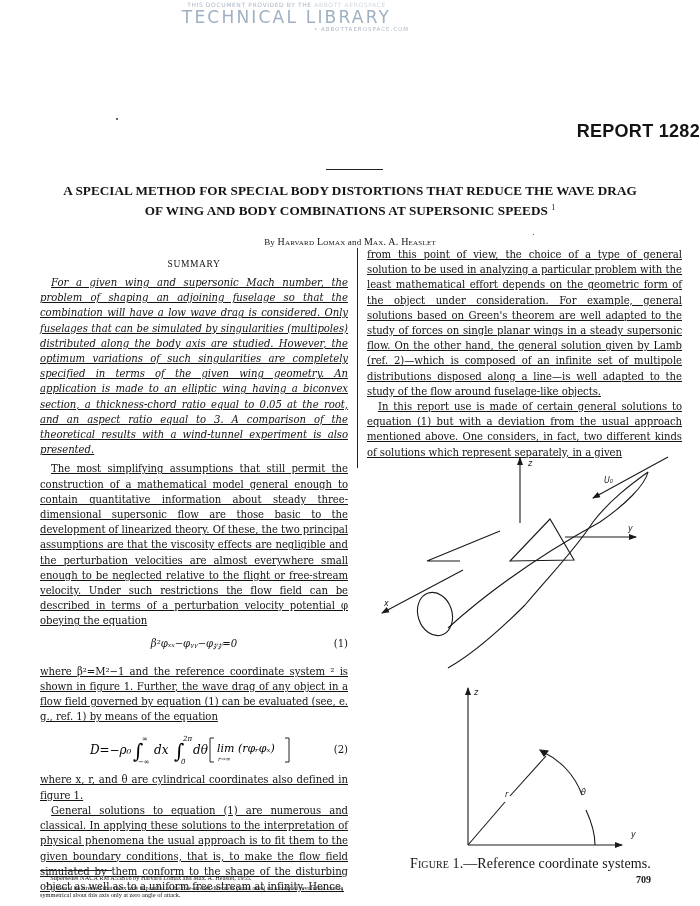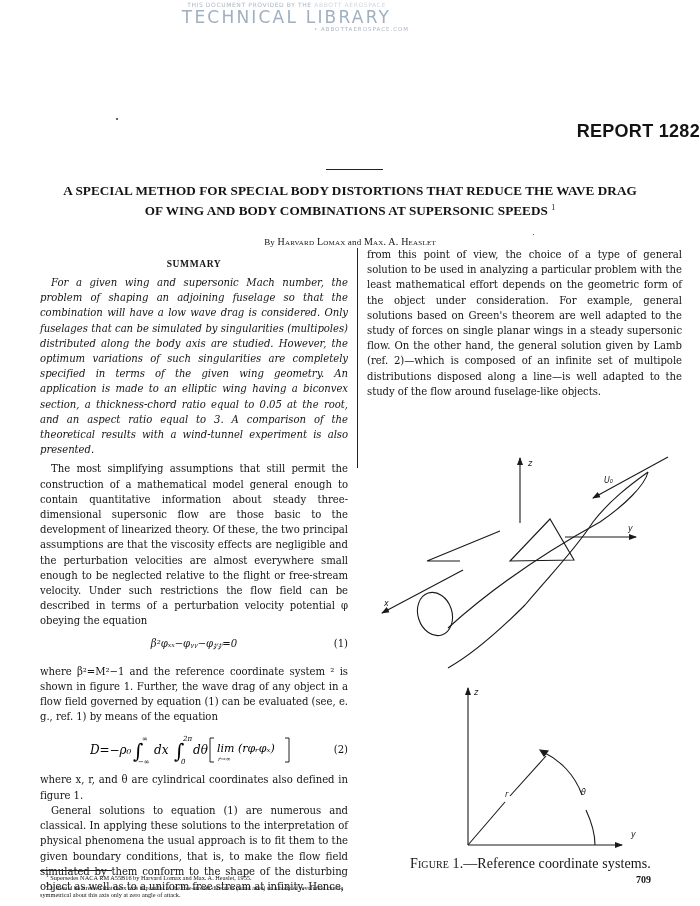--- a/index.html
+++ b/index.html
@@ -41,25 +41,25 @@
       position: absolute; font-family: "DejaVu Serif", serif; font-size: 10.1px; line-height: 15.2px;
       text-align: justify; letter-spacing: -0.05px;
     }
     .col-left { left: 40px; top: 257px; width: 308px; }
     .col-right { left: 367px; top: 247px; width: 315px; }
     .col-divider {
       position: absolute; left: 357px; top: 248px; width: 0; height: 220px;
       border-left: 1.2px solid #222;
     }
     .heading {
-      text-align: center; font-family: "Liberation Serif", serif; font-weight: bold;
+      text-align: center; font-family: "Liberation Serif", serif; font-weight: normal;
       font-size: 9.5px; letter-spacing: 0.6px; margin: 0 0 4px 0; line-height: 14px;
     }
     .summary p { font-style: italic; margin: 0; text-indent: 11px; }
-    p { margin: 0; text-indent: 11px; }
+    p { margin: 0; text-indent: 11px; text-decoration: underline; }
     p.noindent { text-indent: 0; }
     .intro-head { margin-top: 2px; }
     .intro-block { margin-top: 4px; }
 
     .equation {
       position: relative; height: 22px; text-indent: 0; text-align: center;
       font-style: italic; margin: 7px 0 6px 0;
     }
     .equation .eq-no { position: absolute; right: 0; top: 0; font-style: normal; }
     .equation.big { height: 38px; margin: 8px 0 2px 0; font-size: 11px; }
@@ -157,20 +157,21 @@
 
 <div class="footnote-rule"></div>
 <div class="footnotes">
   <div class="fn"><sup>1</sup> <span>Supersedes NACA RM A55B16 by Harvard Lomax and Max. A. Heaslet, 1955.</span></div>
   <div class="fn"><sup>2</sup> <span>It should be stressed that the x axis is parallel to the free-stream direction (wind axes) so a body of revolution can be symmetrical about this axis only at zero angle of attack.</span></div>
 </div>
 
 <div class="col-divider"></div>
 <div class="col col-right">
   <p class="noindent">from this point of view, the choice of a type of general solution to be used in analyzing a particular problem with the least mathematical effort depends on the geometric form of the object under consideration.  For example, general solutions based on Green's theorem are well adapted to the study of forces on single planar wings in a steady supersonic flow. On the other hand, the general solution given by Lamb (ref. 2)—which is composed of an infinite set of multipole distributions disposed along a line—is well adapted to the study of the flow around fuselage-like objects.</p>
+  <p>In this report use is made of certain general solutions to equation (1) but with a deviation from the usual approach mentioned above.  One considers, in fact, two different kinds of solutions which represent separately, in a given</p>
 </div>
 
 <div class="figure">
   <svg width="330" height="400" viewBox="0 0 330 400">
     <defs>
       <marker id="arr" markerWidth="8" markerHeight="8" refX="7" refY="4" orient="auto" markerUnits="userSpaceOnUse">
         <path d="M0 1 L8 4 L0 7 Z" fill="#1a1a1a"></path>
       </marker>
     </defs>
     <g fill="none" stroke="#1a1a1a" stroke-width="1.1">

